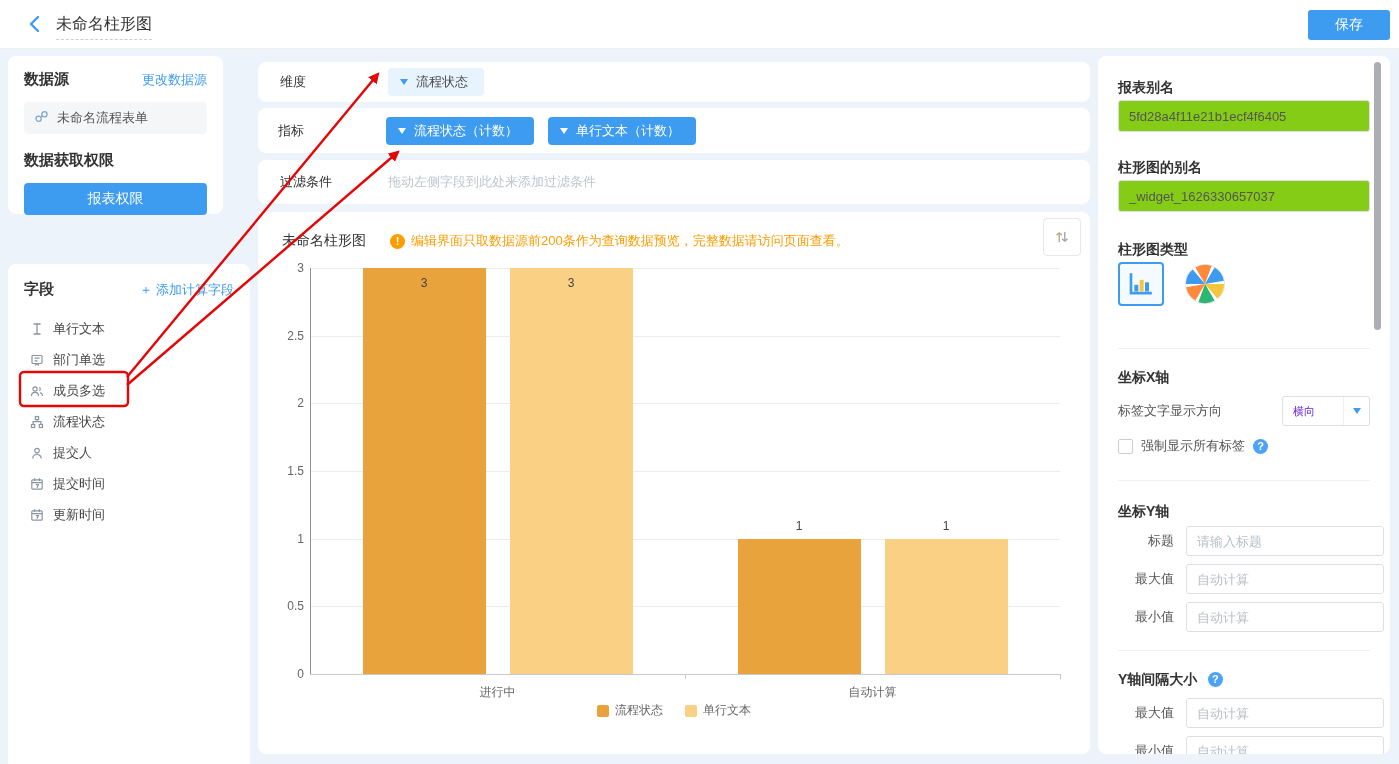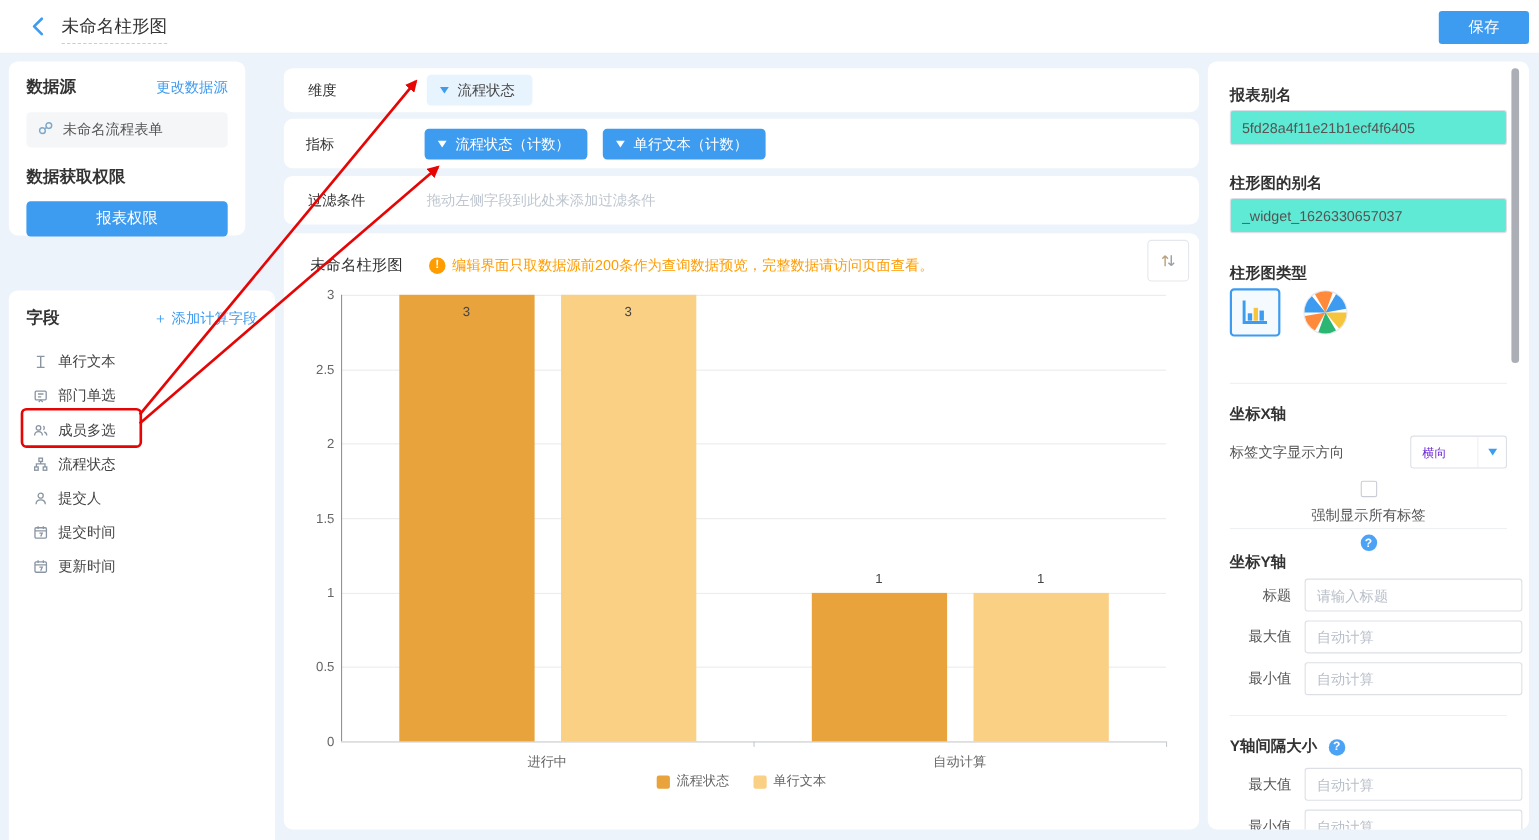--- a/index.html
+++ b/index.html
@@ -60,34 +60,34 @@
   .bar-label { position:absolute; width:123px; text-align:center; font-size:12px; color:#444; }
   .cat-label { position:absolute; top:416px; width:200px; text-align:center; font-size:12px; color:#666; }
   .legend { position:absolute; left:0; top:490px; width:832px; display:flex; justify-content:center; gap:22px; }
   .legend-item { display:flex; align-items:center; gap:6px; font-size:12px; color:#666; cursor:pointer; }
   .legend-swatch { width:12px; height:12px; border-radius:2px; }
 
   
   .right-card { left:1098px; top:56px; width:292px; height:698px; overflow:hidden; }
   .rsec { position:absolute; left:20px; right:20px; }
   .rtitle { font-size:14px; font-weight:bold; color:#333; }
-  .rinput { width:100%; height:32px; border:1px solid #DCE0E6; border-radius:3px; padding:0 10px; font-size:13px; color:#555; font-family:inherit; background:#5eead4; }
+  .rinput { width:100%; height:32px; border:1px solid #DCE0E6; border-radius:3px; padding:0 10px; font-size:13px; color:#555; font-family:inherit; background:#84cc16; }
   .rinput::placeholder { color:#B8BFC9; }
   .mini-row { display:flex; align-items:center; }
   .mini-label { width:56px; text-align:right; font-size:13px; color:#555; margin-right:12px; flex:0 0 56px; }
   .mini-input { flex:1; height:30px; border:1px solid #DCE0E6; border-radius:3px; padding:0 10px; font-size:13px; color:#555; font-family:inherit; }
   .mini-input::placeholder { color:#B8BFC9; }
   .divider { position:absolute; left:20px; right:20px; height:1px; background:#EEF1F4; }
   .type-btn { width:46px; height:44px; border-radius:4px; display:inline-flex; align-items:center; justify-content:center; cursor:pointer; background:#fff; border:2px solid transparent; margin-right:14px; vertical-align:top; }
   .type-btn.selected { border-color:#3D9BF0; background:#F5FAFF; }
   .dir-select { margin-left:auto; width:88px; height:30px; border:1px solid #DCE0E6; border-radius:3px; display:flex; align-items:center; cursor:pointer; background:#fff; }
   .dir-value { flex:1; padding-left:10px; font-size:11px; color:#6d28d9; }
   .dir-caret-zone { width:26px; height:100%; border-left:1px solid #EDF0F3; display:flex; align-items:center; justify-content:center; }
   .checkbox { width:15px; height:15px; border:1px solid #C8CDD4; border-radius:2px; background:#fff; flex:0 0 auto; cursor:pointer; }
-  .chk-row { display:flex; align-items:center; gap:8px; font-size:13px; color:#555;flex-direction:column; }
+  .chk-row { display:flex; align-items:center; gap:8px; font-size:13px; color:#555; }
   .help-ico { width:15px; height:15px; border-radius:50%; background:#4CA2F5; color:#fff; font-size:11px; font-weight:bold; display:inline-flex; align-items:center; justify-content:center; cursor:pointer; }
   .scroll-thumb { position:absolute; left:276px; top:6px; width:7px; height:268px; background:#ABAFB5; border-radius:4px; cursor:pointer; }
 
   .annotations { position:absolute; left:0; top:0; width:1399px; height:764px; z-index:50; pointer-events:none; }
 </style>
 </head>
 <body>
 
 <header class="topbar">
   <span class="back-btn">

